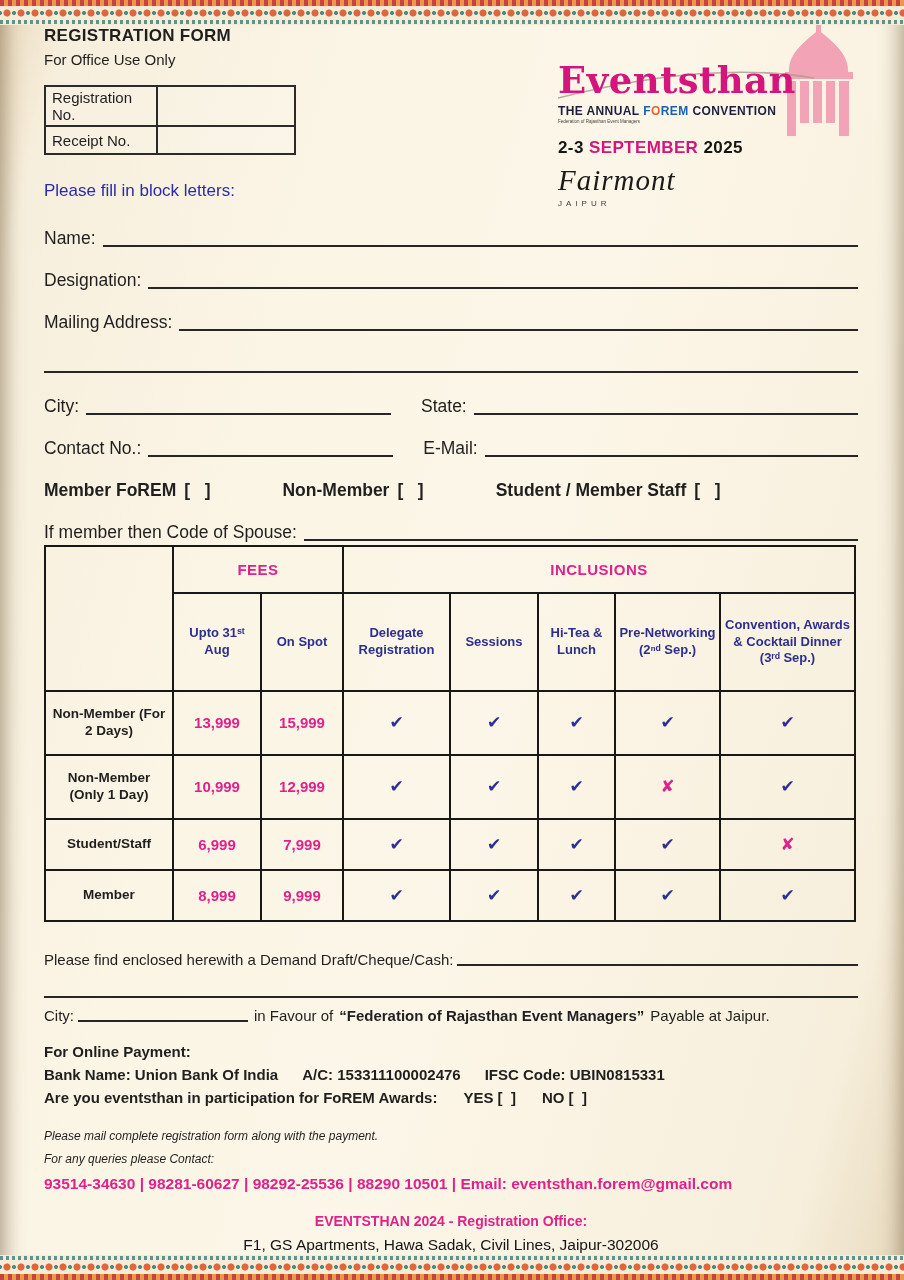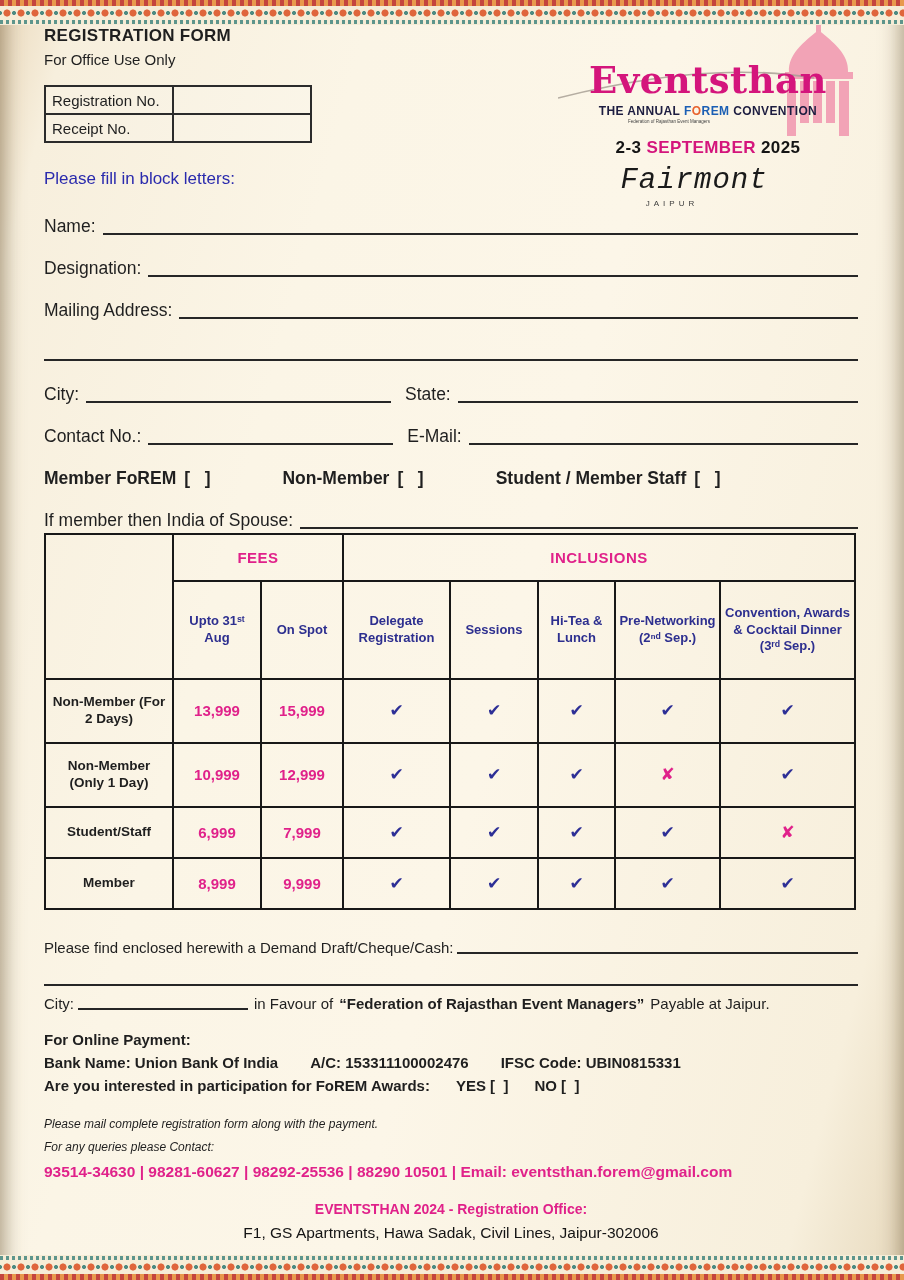--- a/index.html
+++ b/index.html
@@ -32,42 +32,42 @@
   .deco-bottom { bottom:0; transform:scaleY(-1); }
 
   .content { position:relative; padding:26px 46px 0 44px; }
 
   
   .header { position:relative; }
   .form-title { font-size:17px; font-weight:bold; letter-spacing:.3px; }
   .office-use { font-size:15px; margin-top:5px; }
   table.office { border-collapse:collapse; margin-top:17px; }
   table.office td { border:2px solid #2b2b2b; height:28px; font-size:15px; padding:2px 6px; background:rgba(255,255,255,.12); }
-  table.office td.olabel { width:128px; }
+  table.office td.olabel { width:112px; }
   table.office td.ovalue { width:138px; }
   .instruction { margin-top:26px; font-size:17px; font-weight:normal; color:#2a2aad; }
 
-  .logo-block { position:absolute; top:-14px; right:0; width:300px; height:212px; text-align:center; }
+  .logo-block { position:absolute; top:-14px; right:0; width:300px; height:212px; text-align:left; }
   .dome-svg { position:absolute; top:6px; right:-4px; width:86px; height:118px; }
   .swoosh-svg { position:absolute; top:40px; right:0; width:300px; height:60px; }
   .brand { position:relative; font-family:"DejaVu Serif","Liberation Serif",serif; font-weight:bold; font-size:37px; color:#d4157c; margin-top:46px; letter-spacing:.5px; }
   .subline { position:relative; margin-top:2px; font-size:12px; font-weight:bold; color:#1d1d40; letter-spacing:.4px; }
   .subline .f-blue { color:#1b5fb4; }
   .subline .o-orange { color:#e8622d; }
   .fed-small { position:relative; font-size:4.5px; color:#444; margin:1px 78px 0 0; }
   .date-line { position:relative; margin-top:14px; font-size:17px; font-weight:bold; color:#151515; letter-spacing:.4px; }
   .date-line .month { color:#d4157c; }
-  .venue { position:relative; font-family:Liberation Mono, monospace; font-style:italic; font-size:29px; color:#1a1a1a; margin:6px 28px 0 0; letter-spacing:1px; }
+  .venue { position:relative; font-family:Liberation Serif, serif; font-style:italic; font-size:29px; color:#1a1a1a; margin:6px 28px 0 0; letter-spacing:1px; }
   .venue-city { position:relative; font-size:8px; letter-spacing:4px; color:#3c3c3c; margin:2px 72px 0 0; }
 
   
   .frow { display:flex; align-items:flex-end; height:24px; margin-top:18px; font-size:17.5px; }
   .frow .lbl { white-space:nowrap; }
   .fill { flex:1; border-bottom:2px solid #262626; margin:0 0 2px 7px; height:18px; }
-  .lbl2 { white-space:nowrap; margin-left:14px; }
+  .lbl2 { white-space:nowrap; margin-left:30px; }
   .member-row { display:flex; gap:72px; margin-top:18px; height:24px; align-items:flex-end; font-size:17.5px; font-weight:bold; }
   .member-opt { white-space:nowrap; }
   .bracket { font-weight:bold; margin-left:8px; }
 
   
   table.pricing { border-collapse:collapse; table-layout:fixed; width:810px; margin-top:2px; }
   table.pricing td, table.pricing th { border:2px solid #181818; text-align:center; vertical-align:middle; padding:14px 3px; }
   .sec-head { font-size:15px; font-weight:bold; color:#e0218a; letter-spacing:.5px; height:32px; }
   .sub-head { font-size:13px; font-weight:bold; color:#2d2f8f; height:98px; line-height:1.3; }
   .rowlabel { font-size:13.5px; font-weight:bold; line-height:1.25; }
@@ -87,21 +87,21 @@
   .p-row .plbl { white-space:nowrap; }
   .p-row .pfill { border-bottom:2px solid #262626; margin:0 0 2px 4px; height:16px; }
   .p-row .w150 { width:150px; }
   .p-row .w195 { width:195px; }
   .p-row .w170 { width:170px; }
   .p-row .grow { flex:1; }
   .gap-l { margin-left:6px; }
   .bold { font-weight:bold; }
 
   .online-block { margin-top:16px; font-size:15px; font-weight:bold; line-height:23px; }
-  .bank-row { display:flex; gap:32px; }
+  .bank-row { display:flex; gap:24px; }
   .awards-row { display:flex; gap:26px; align-items:baseline; }
   .notes { margin-top:16px; font-size:12px; font-style:italic; font-weight:500; line-height:23px; }
   .contacts { margin-top:4px; font-size:15.5px; font-weight:bold; color:#e0218a; }
 
   .footer { margin-top:20px; text-align:center; }
   .footer-title { font-size:14px; font-weight:bold; color:#e0218a; }
   .footer-addr { font-size:15.5px; margin-top:7px; color:#141414; }
 </style>
 </head>
 <body>
@@ -183,21 +183,21 @@
       <span class="lbl lbl2">E-Mail:</span>
       <span class="fill"></span>
     </div>
 
     <div class="member-row">
       <span class="member-opt"><span>Member FoREM</span><span class="bracket">[&nbsp;&nbsp;&nbsp;]</span></span>
       <span class="member-opt"><span>Non-Member</span><span class="bracket">[&nbsp;&nbsp;&nbsp;]</span></span>
       <span class="member-opt"><span>Student / Member Staff</span><span class="bracket">[&nbsp;&nbsp;&nbsp;]</span></span>
     </div>
     <div class="frow">
-      <span class="lbl">If member then India of Spouse:</span>
+      <span class="lbl">If member then Code of Spouse:</span>
       <span class="fill"></span>
     </div>
 
     <table class="pricing">
       <colgroup>
         <col style="width:128px">
           <col style="width:88px">
           <col style="width:82px">
           <col style="width:107px">
         <col style="width:88px">
@@ -279,21 +279,21 @@
     </div>
 
     <div class="online-block">
       <div>For Online Payment:</div>
       <div class="bank-row">
         <span>Bank Name: Union Bank Of India</span>
         <span>A/C: 153311100002476</span>
         <span>IFSC Code: UBIN0815331</span>
       </div>
       <div class="awards-row">
-        <span>Are you interested in participation for FoREM Awards:</span>
+        <span>Are you eventsthan in participation for FoREM Awards:</span>
         <span><span>YES</span> <span>[&nbsp;&nbsp;]</span></span>
         <span><span>NO</span> <span>[&nbsp;&nbsp;]</span></span>
       </div>
     </div>
 
     <div class="notes">
       <div>Please mail complete registration form along with the payment.</div>
       <div>For any queries please Contact:</div>
     </div>
     <div class="contacts">93514-34630 | 98281-60627 | 98292-25536 | 88290 10501 | Email: eventsthan.forem@gmail.com</div>

